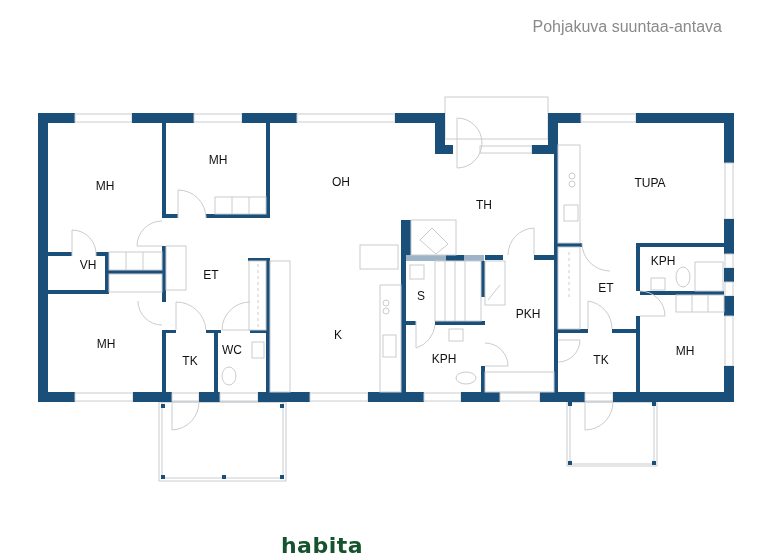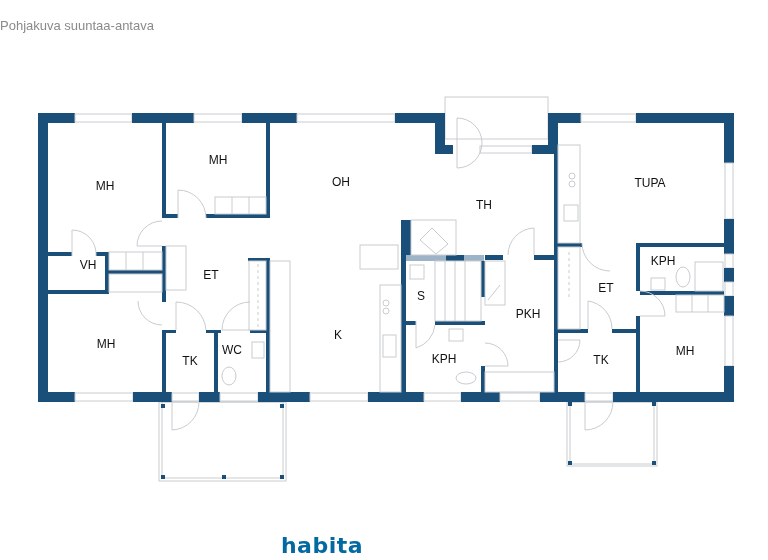--- a/index.html
+++ b/index.html
@@ -1,20 +1,20 @@
 <!DOCTYPE html>
 <html><head>
 <meta charset="utf-8">
 <style>
   html, body { margin: 0; padding: 0; background: #ffffff; }
   body { width: 768px; height: 560px; position: relative; overflow: hidden; font-family: "Liberation Sans", sans-serif; }
-  .caption { position: absolute; top: 18px; left: 0; width: 722px; text-align: left; font-size: 13px; color: #8a8a8a; }
+  .caption { position: absolute; top: 18px; left: 0; width: 722px; text-align: right; font-size: 16px; color: #8a8a8a; }
   .plan { position: absolute; left: 0; top: 0; width: 768px; height: 560px; }
   .room-label { font-family: "Liberation Sans", sans-serif; font-size: 12px; fill: #111; text-anchor: middle; dominant-baseline: middle; }
-  .logo { position: absolute; top: 533px; left: 0; width: 644px; text-align: center; font-family: "DejaVu Sans", sans-serif; font-weight: bold; font-size: 22px; color: #0369a1; letter-spacing: 0.5px; }
+  .logo { position: absolute; top: 533px; left: 0; width: 644px; text-align: center; font-family: "DejaVu Sans", sans-serif; font-weight: bold; font-size: 22px; color: #14532d; letter-spacing: 0.5px; }
   .wall { fill: #1a4f7a; }
   .thin { stroke: #c8ccd0; stroke-width: 1; fill: none; }
   .win { fill: #ffffff; stroke: #c8ccd0; stroke-width: 1; }
   .door { stroke: #c8ccd0; stroke-width: 1; fill: none; }
   .light { fill: #9db4c8; }
 </style>
 </head>
 <body>
 
 <div class="caption">Pohjakuva suuntaa-antava</div>

